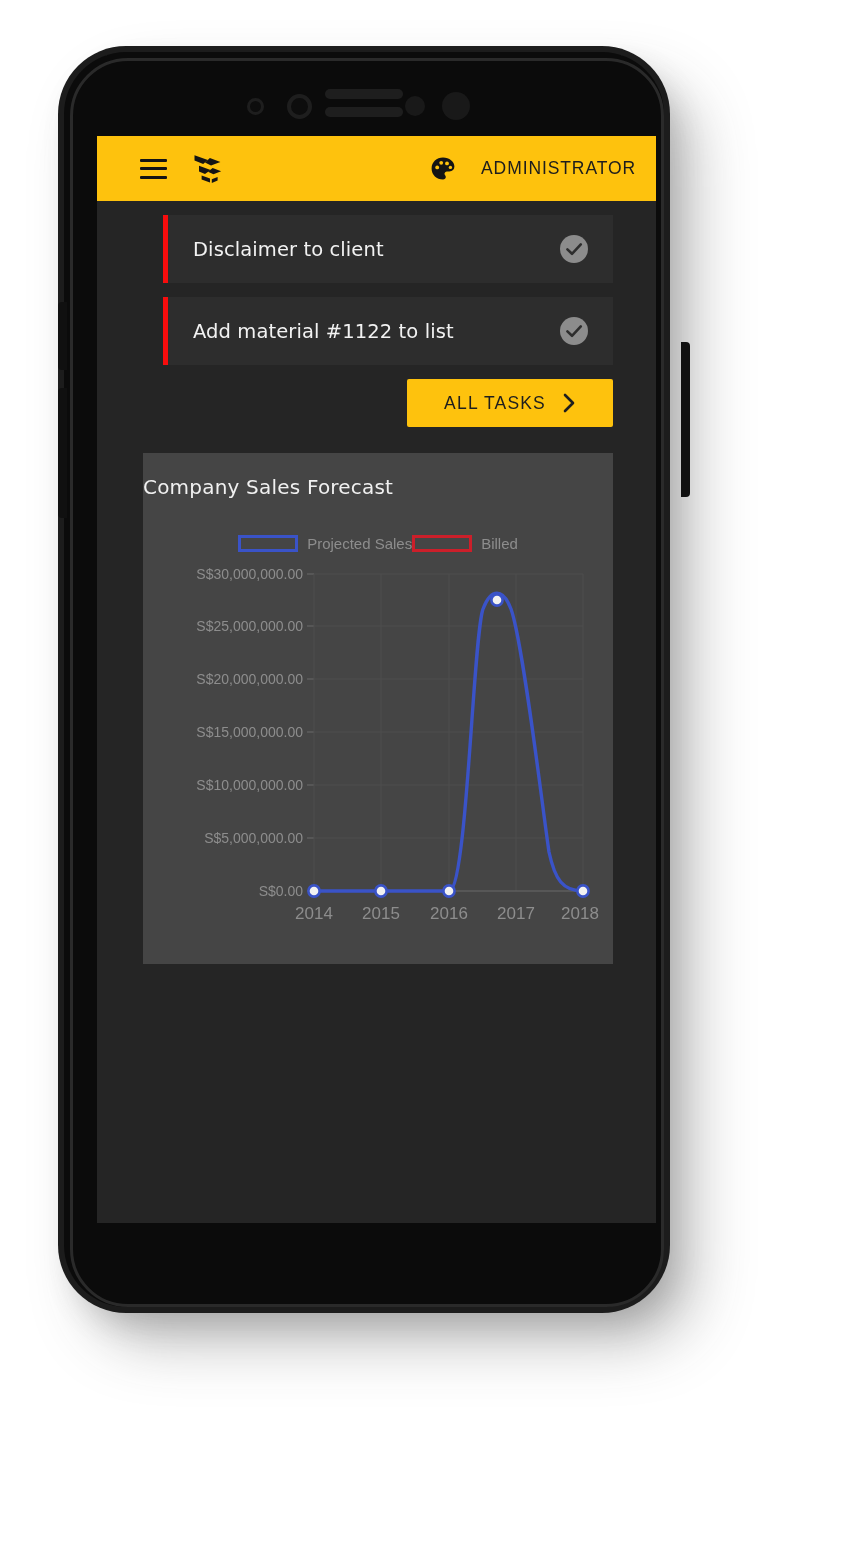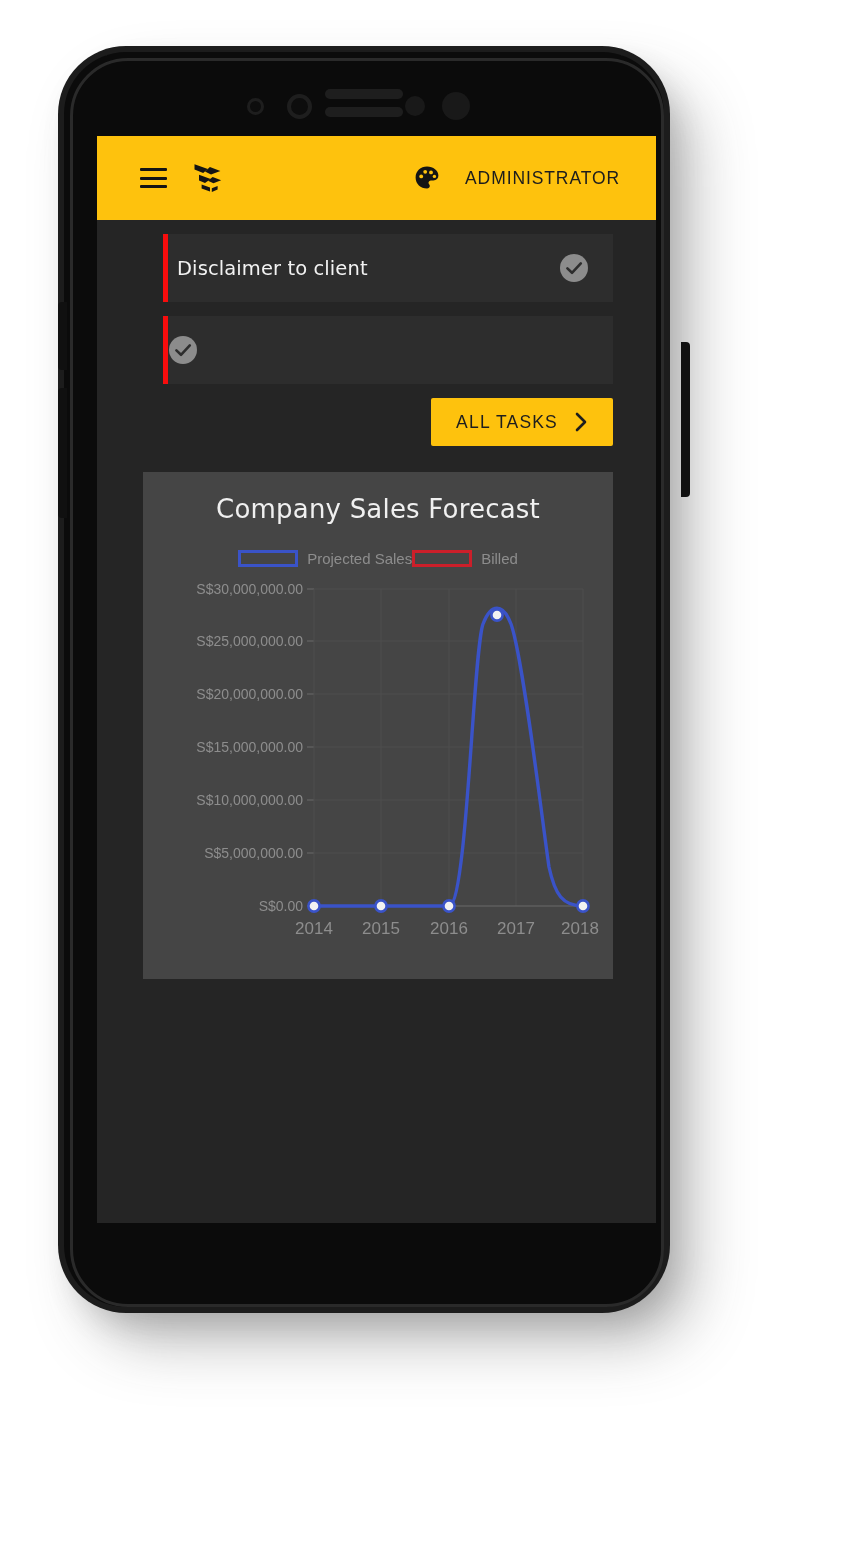--- a/index.html
+++ b/index.html
@@ -82,25 +82,25 @@
     left: 97px;
     top: 136px;
     width: 559px;
     height: 1087px;
     background: #252525;
     overflow: hidden;
   }
 
   
   #app-header {
-    height: 84px;
+    height: 65px;
     background: #fec20d;
     display: flex;
     align-items: center;
-    padding: 0 36px 0 43px;
+    padding: 0 20px 0 43px;
     box-sizing: border-box;
   }
   #hamburger-icon {
     width: 27px;
     height: 20px;
     display: flex;
     flex-direction: column;
     justify-content: space-between;
     cursor: pointer;
     flex: 0 0 auto;
@@ -143,21 +143,21 @@
     background: #2d2d2d;
     height: 68px;
     margin: 0 43px 14px 66px;
     border-left: 5px solid #f80d0d;
     box-sizing: border-box;
   }
   .task-label {
     flex: 1 1 auto;
     color: #f2f2f2;
     font-size: 19.5px;
-    padding-left: 9px;
+    padding-left: 25px;
     font-family: "DejaVu Sans", sans-serif;
     letter-spacing: 0.1px;
   }
   .task-check-icon {
     flex: 0 0 auto;
     margin-right: 24px;
     line-height: 0;
   }
 
   
@@ -167,48 +167,48 @@
     padding-right: 43px;
     margin-top: 8px;
   }
   #all-tasks-button {
     background: #fec20d;
     border: none;
     color: #1e1e1e;
     font-size: 17.5px;
     letter-spacing: 1.2px;
     font-family: "Liberation Sans", sans-serif;
-    padding: 0 25px;
+    padding: 0 37px;
     height: 48px;
     display: flex;
     align-items: center;
     gap: 16px;
     cursor: pointer;
     border-radius: 2px;
   }
   #all-tasks-chevron-icon { line-height: 0; display: block; }
 
   
   .chart-card {
     background: #454545;
     margin: 26px 43px 0 46px;
     padding: 22px 0 18px 0;
   }
   .chart-card-title {
-    text-align: center;
+    text-align: left;
     color: #f0f0f0;
-    font-size: 26px;
+    font-size: 20px;
     font-family: "DejaVu Sans", sans-serif;
     letter-spacing: 0.2px;
   }
   .chart-legend {
     display: flex;
     justify-content: center;
     align-items: center;
-    margin-top: 26px;
+    margin-top: 36px;
   }
   .legend-entry {
     display: flex;
     align-items: center;
     gap: 9px;
   }
   .legend-swatch {
     width: 60px;
     height: 17px;
     box-sizing: border-box;
@@ -295,20 +295,21 @@
         <div class="task-check-icon">
           <svg width="30" height="30" viewBox="0 0 30 30">
             <circle cx="15" cy="15" r="14" fill="#8c8c8c"></circle>
             <path d="M8.4 15.4 L13.0 19.8 L21.8 10.4" stroke="#2d2d2d" stroke-width="2.6" fill="none" stroke-linecap="round" stroke-linejoin="round"></path>
           </svg>
         </div>
       </div>
 
 
       <div class="task-row">
+        <div class="task-label">Add material #1122 to list</div>
         <div class="task-check-icon">
           <svg width="30" height="30" viewBox="0 0 30 30">
             <circle cx="15" cy="15" r="14" fill="#8c8c8c"></circle>
             <path d="M8.4 15.4 L13.0 19.8 L21.8 10.4" stroke="#2d2d2d" stroke-width="2.6" fill="none" stroke-linecap="round" stroke-linejoin="round"></path>
           </svg>
         </div>
       </div>
 
     </div>
 

